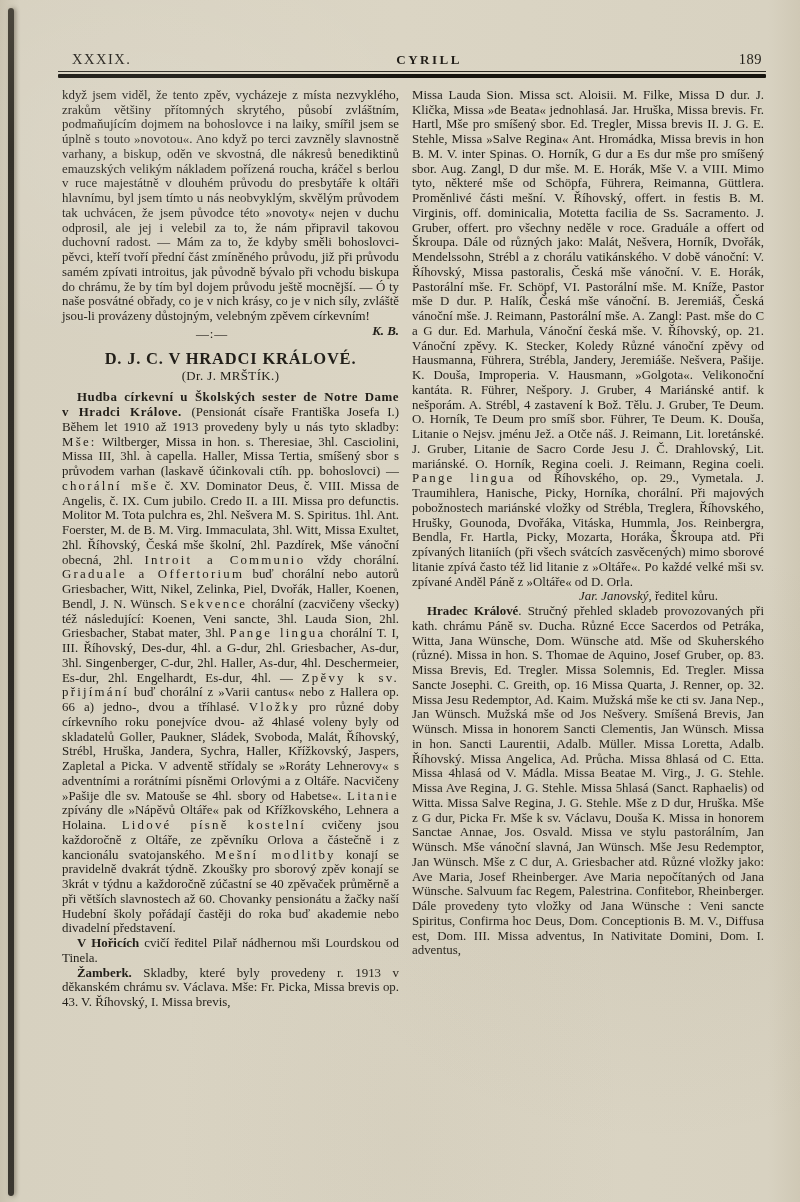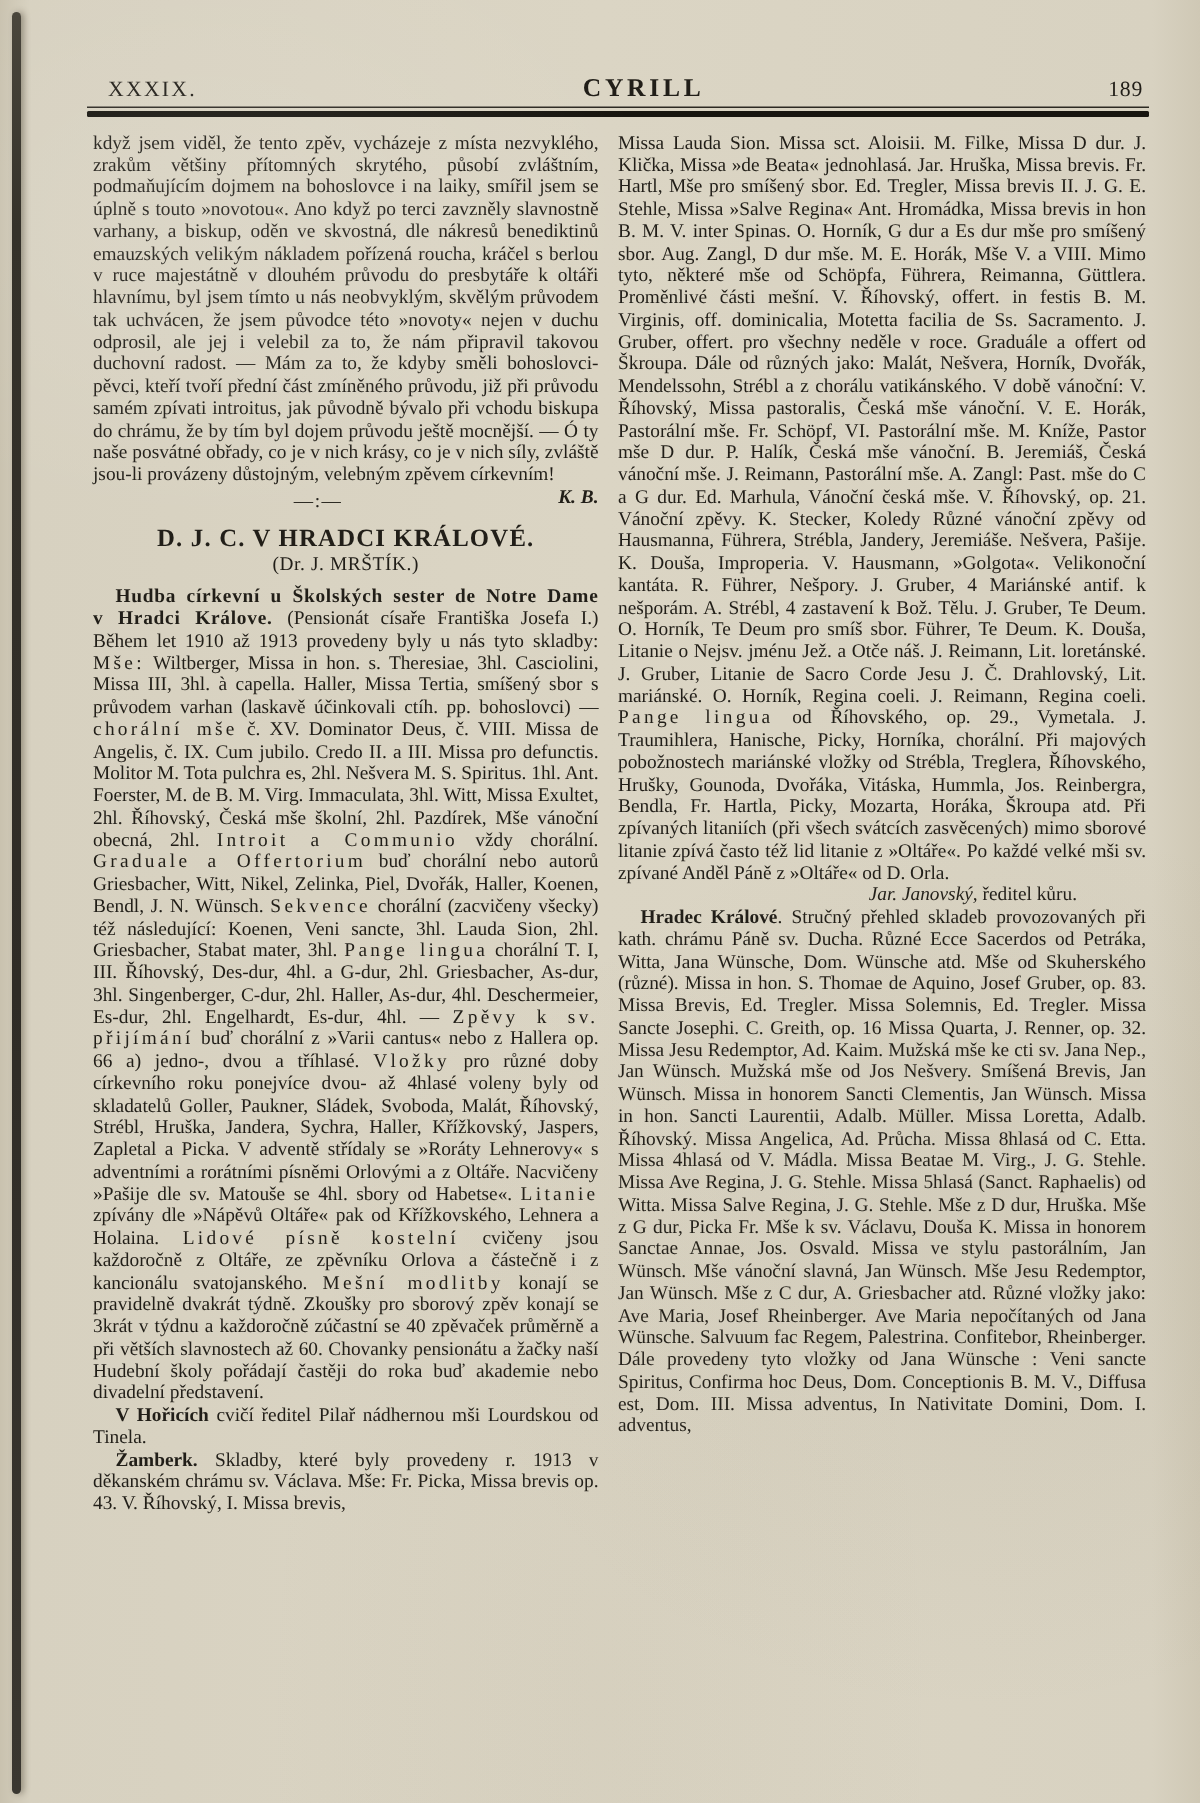--- a/index.html
+++ b/index.html
@@ -24,21 +24,21 @@
     border-radius:3px;
     box-shadow:2px 0 4px rgba(80,74,58,0.45);
   }
   .page-header{
     display:flex;align-items:baseline;justify-content:space-between;
     margin:52px 34px 0 58px;
     padding:0 4px 3px 14px;
     border-bottom:1px solid #2c2922;
   }
   .volume{font-size:14.5px;letter-spacing:1.5px;}
-  .journal-title{font-size:17px;font-weight:bold;letter-spacing:2.5px;transform:translateX(-6px);font-family:Liberation Serif, serif;}
+  .journal-title{font-size:13px;font-weight:bold;letter-spacing:2.5px;transform:translateX(-6px);font-family:Liberation Serif, serif;}
   .page-number{font-size:14.5px;letter-spacing:0.5px;}
   .rule-thick{
     height:4px;background:#17150ف;background:#17150f;
     margin:2px 34px 0 58px;border-radius:1px;
   }
   .columns{display:flex;margin:10px 34px 0 62px;gap:13px;}
   .col{width:337px;}
   .col.right{width:352px;}
   .para{margin:0;text-align:justify;hyphens:auto;-webkit-hyphens:auto;}
   .para.indent{text-indent:15px;}

